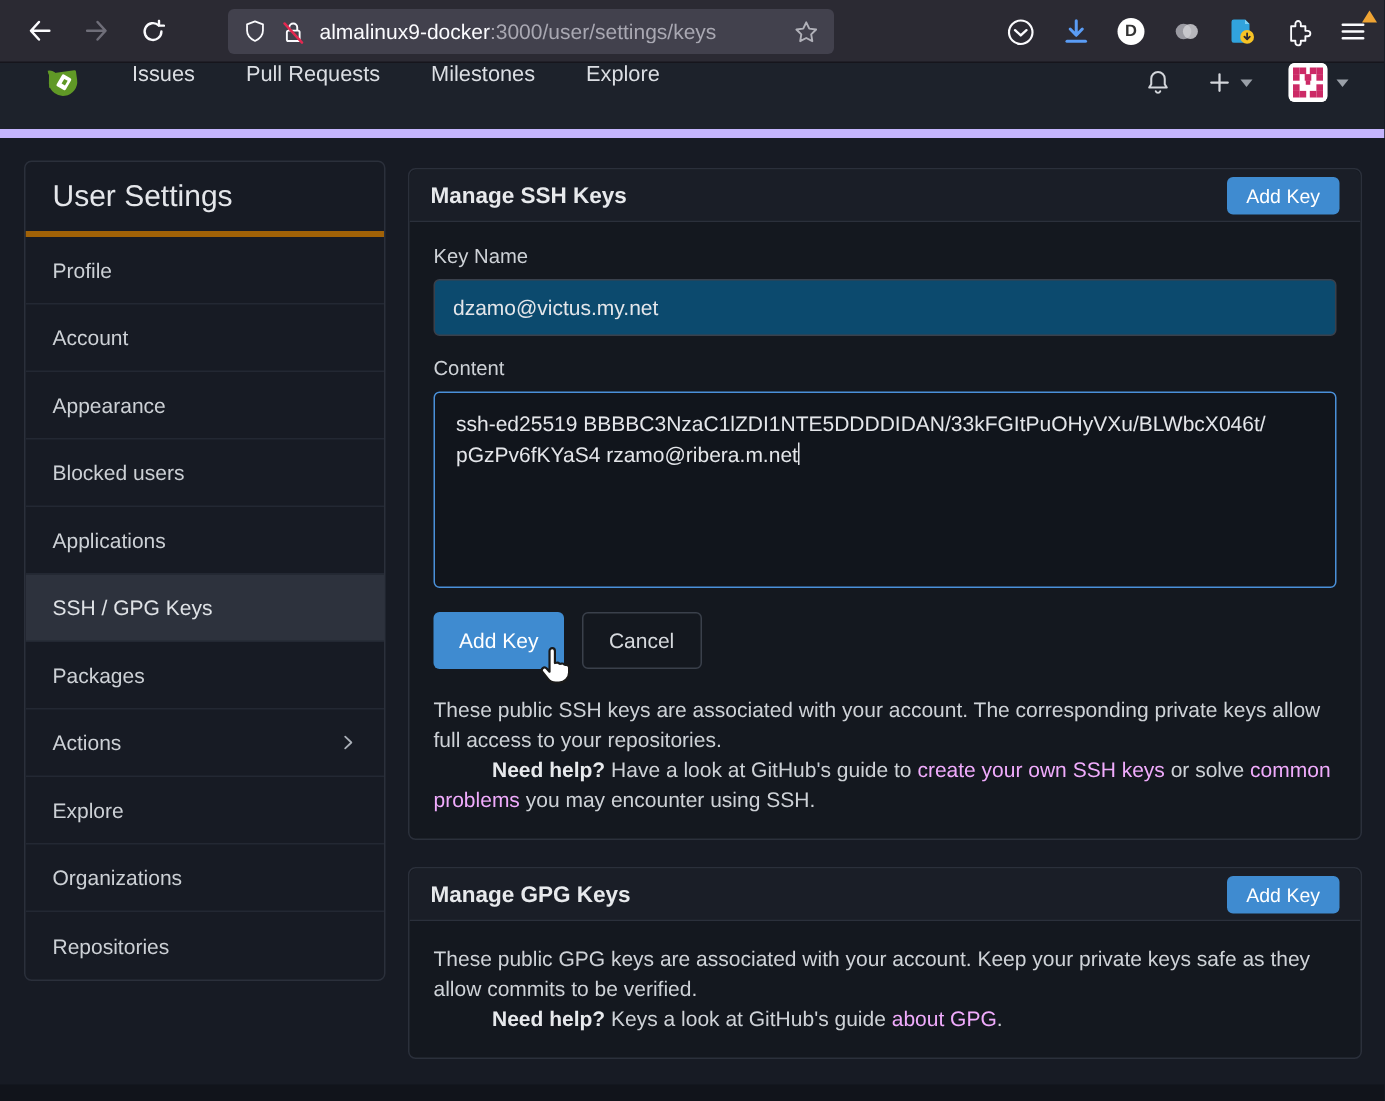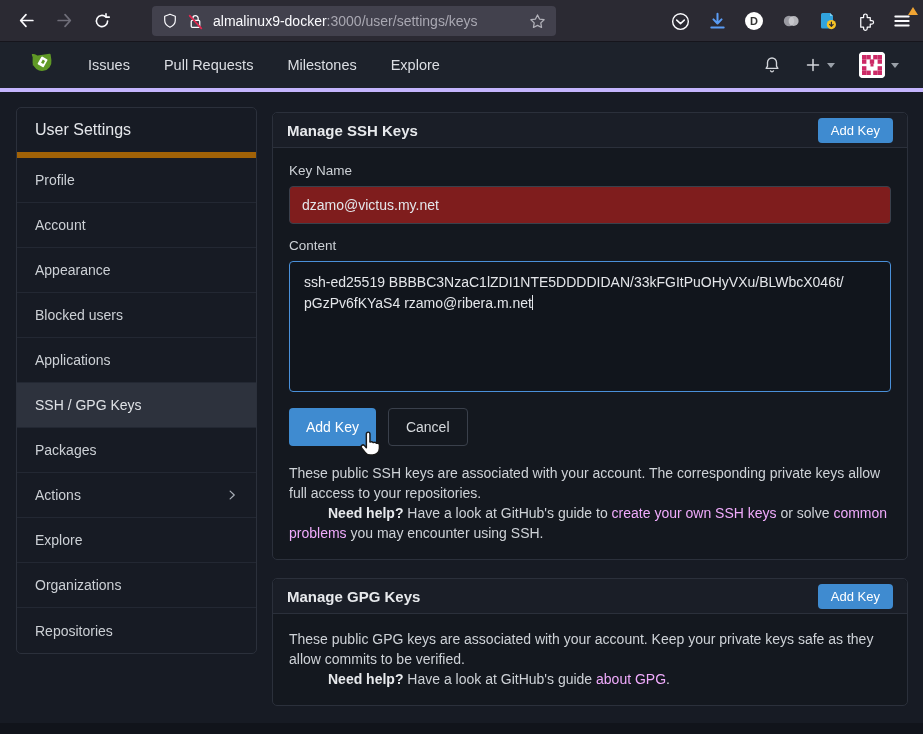--- a/index.html
+++ b/index.html
@@ -41,43 +41,43 @@
   .burger { position: relative; }
   .burger .tri {
     position: absolute; top: -3px; right: -5px; width: 0; height: 0;
     border-left: 5px solid transparent; border-right: 5px solid transparent;
     border-bottom: 8px solid #f0a433;
   }
 
   
   .gitea-nav {
     position: absolute; top: 42px; left: 0; right: 0; height: 50px;
-    background: #1d222b; border-bottom: 4px solid #c4b5fd;
-    display: flex; align-items: center;
+    background: #1d222b; border-bottom: 6px solid #c4b5fd;
+    display: flex; align-items: flex-start;
   }
   .gitea-logo { margin-left: 26px; }
   .nav-links { display: flex; gap: 34px; margin-left: 30px; }
   .nav-link { font-size: 14.5px; color: #dbdee3; cursor: pointer; }
   .nav-right { margin-left: auto; margin-right: 24px; display: flex; align-items: center; gap: 24px; }
   .caret-down {
     width: 0; height: 0; margin-left: 6px;
     border-left: 4px solid transparent; border-right: 4px solid transparent;
     border-top: 5px solid #9aa0a8;
   }
   .nav-group { display: flex; align-items: center; cursor: pointer; }
   .avatar-box { width: 26px; height: 26px; border-radius: 4px; background: #fff; overflow: hidden; }
 
   
   .sidebar {
     position: absolute; left: 16px; top: 107px; width: 241px;
     border: 1px solid #2b303b; border-radius: 5px; background: #171b24; overflow: hidden;
   }
   .sidebar-header {
     height: 50px; display: flex; align-items: center; padding: 0 18px;
-    font-size: 16px; color: #e4e6ea; border-bottom: 6px solid #a16207;
+    font-size: 20px; color: #e4e6ea; border-bottom: 4px solid #a16207;
   }
   .sidebar-item {
     height: 45px; display: flex; align-items: center; padding: 0 18px;
     font-size: 14px; color: #ccd0d5; border-bottom: 1px solid #232833; cursor: pointer;
   }
   .sidebar-item:last-child { border-bottom: none; }
   .sidebar-item.active { background: #2d323d; color: #dfe2e6; }
   .chevron-right { margin-left: auto; }
 
   
@@ -94,21 +94,21 @@
   }
   .panel-title { font-size: 15px; font-weight: 700; color: #e7e9ec; }
   .btn-small {
     margin-left: auto; background: #3f8bd0; color: #fff; border: none;
     font-size: 13px; padding: 5px 13px; border-radius: 4px; cursor: pointer;
     font-family: "Liberation Sans", sans-serif;
   }
   .panel-body { padding: 15px 16px 16px; }
   .field-label { font-size: 13.5px; color: #cdd1d6; margin-bottom: 8px; }
   .text-input {
-    width: 100%; height: 38px; background: #7f1d1d; border: 1px solid #3a404b;
+    width: 100%; height: 38px; background: #0c4a6e; border: 1px solid #3a404b;
     border-radius: 4px; padding: 0 12px; color: #e4e6ea; font-size: 14px;
     font-family: "Liberation Sans", sans-serif; outline: none;
   }
   .field-gap { height: 14px; }
   .textarea {
     width: 100%; height: 131px; background: #11151c; border: 1px solid #4a90d9;
     border-radius: 4px; padding: 10px 14px; color: #e4e6ea; font-size: 14px;
     line-height: 21px; cursor: text; overflow: hidden;
   }
   .caret-bar { display: inline-block; width: 1px; height: 15px; background: #e2e4e8; vertical-align: -2px; }
@@ -319,21 +319,21 @@
 </div>
 
 <div class="panel panel-gpg">
   <div class="panel-header">
     <span class="panel-title">Manage GPG Keys</span>
     <button class="btn-small">Add Key</button>
   </div>
   <div class="panel-body">
     <div class="help" style="margin-top:0">
       <div>These public GPG keys are associated with your account. Keep your private keys safe as they allow commits to be verified.</div>
-      <div><span class="strong">Need help?</span><span> Have a look at GitHub's guide </span><span class="link">about GPG</span><span>.</span></div>
+      <div><span class="strong">Need help?</span><span> Keys a look at GitHub's guide </span><span class="link">about GPG</span><span>.</span></div>
     </div>
   </div>
 </div>
 
 <div class="footer-strip"></div>
 
 <div class="hand-cursor">
   <svg width="27" height="27" viewBox="0 0 24 24">
     <path d="M9.2 2.6c0-.9.7-1.6 1.6-1.6s1.6.7 1.6 1.6v7.2l1.2-.2c.5-.1 1 .1 1.3.4.2.2.6.3.9.2l.6-.1c.6-.1 1.1.1 1.5.5.2.2.5.3.8.3h.5c.9 0 1.6.7 1.6 1.6v2.9c0 3.3-2.7 6-6 6h-1.9c-1.8 0-3.5-.8-4.6-2.2l-3.3-4.1c-.6-.7-.5-1.7.2-2.3.7-.6 1.7-.5 2.3.2l1.7 1.9z" fill="#ffffff" stroke="#1a1a1a" stroke-width="1.3" stroke-linejoin="round"></path>
   </svg>

